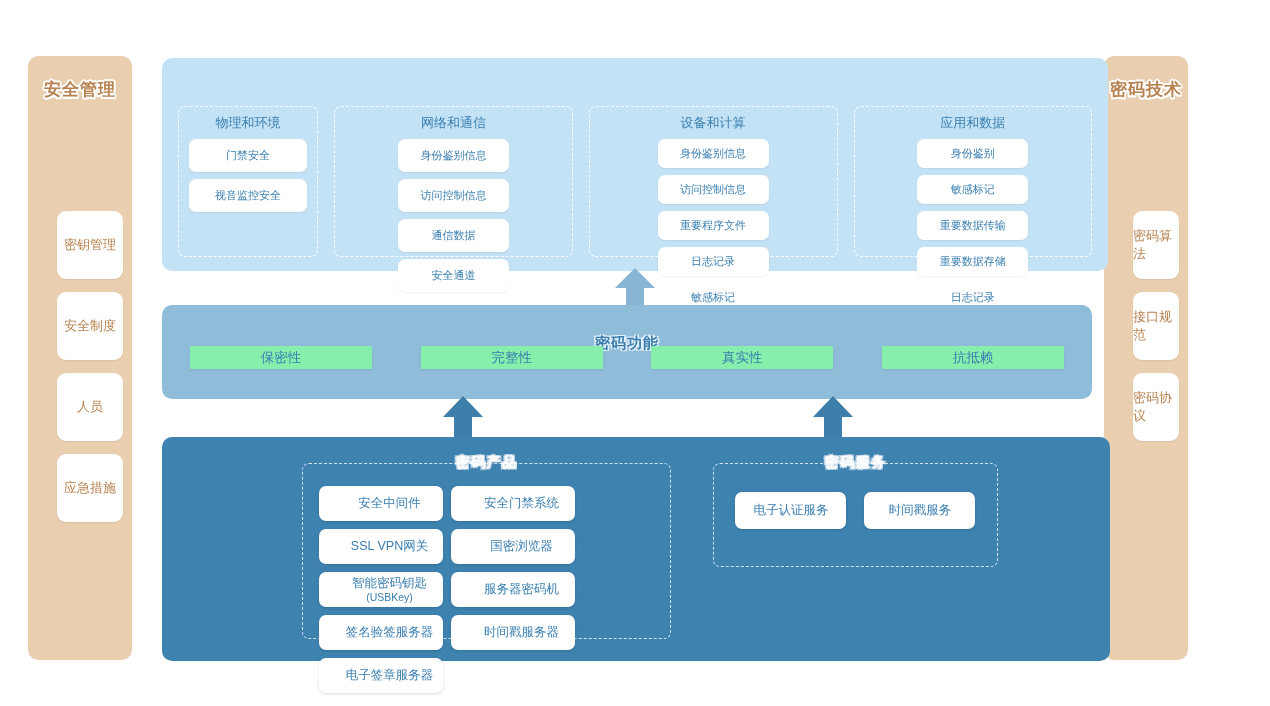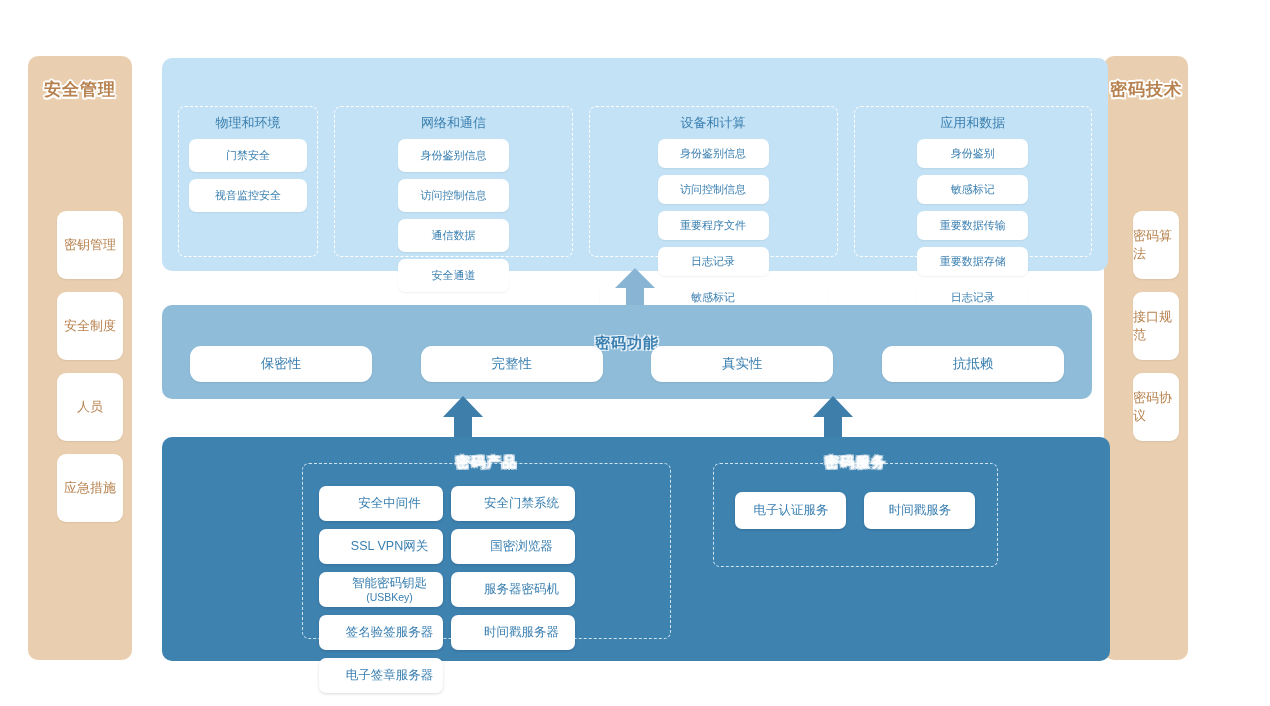--- a/index.html
+++ b/index.html
@@ -122,22 +122,22 @@
     text-shadow:
       -1.4px -1.4px 0 #e4f0f9, 1.4px -1.4px 0 #e4f0f9,
       -1.4px  1.4px 0 #e4f0f9, 1.4px  1.4px 0 #e4f0f9;
     color:#3a7fb0;
   }
   .func-row{
     position:absolute;left:28px;right:28px;top:41px;
     display:flex;justify-content:space-between;
   }
   .func-chip{
-    width:182px;height:36px;
-    background:#ffffff;border-radius:11px;
+    width:182px;height:23px;
+    background:#86efac;border-radius:1px;
     display:flex;align-items:center;justify-content:center;
     color:#3a7fb0;font-size:13.5px;
     box-shadow:0 1px 2px rgba(0,0,0,0.08);
   }
 
   
   #band-prod{
     left:162px;top:437px;width:948px;height:224px;
     background:#3e82b0;
   }

